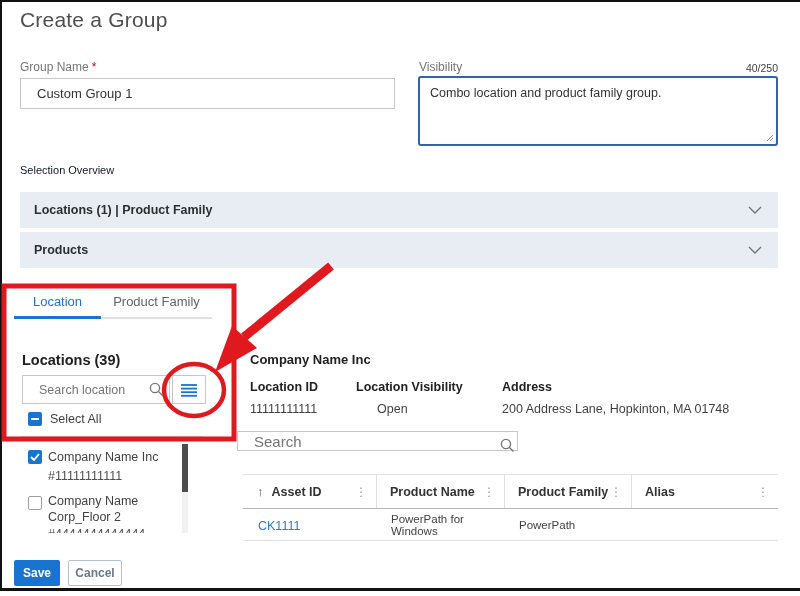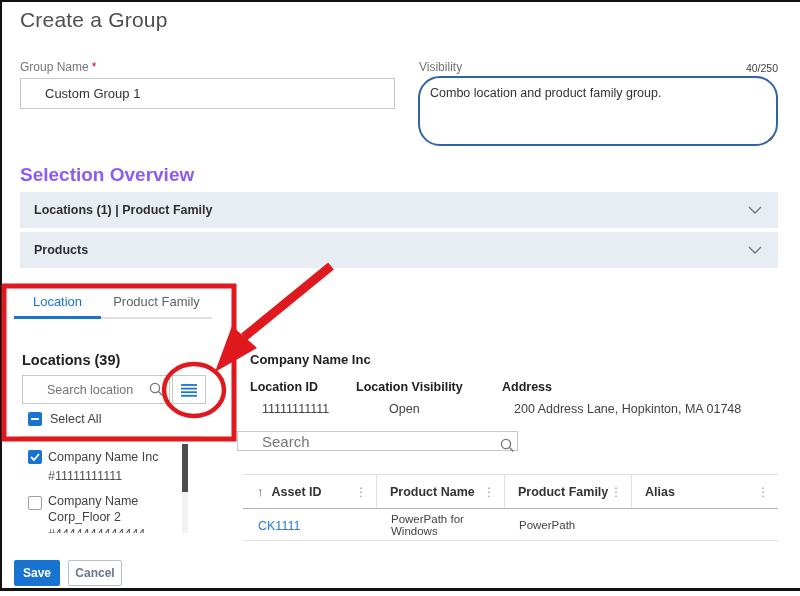--- a/index.html
+++ b/index.html
@@ -9,29 +9,29 @@
 
   .frame-line { position:absolute; background:#111; }
   .abs { position:absolute; }
 
   .page-title { left:20px; top:8px; font-size:21px; color:#4e4e4e; letter-spacing:.2px; }
 
   .field-label { font-size:12px; color:#757575; }
   .req { color:#c00222; margin-left:3px; }
 
   .text-input { border:1px solid #c7c7c7; background:#fff; font-family:"Liberation Sans",sans-serif;
-                font-size:13px; color:#333; padding:0 24px; outline:none; }
+                font-size:13px; color:#333; padding:0 16px; outline:none; }
 
   .char-counter { font-size:10.5px; color:#424242; text-align:right; }
 
   .desc-textarea { border:2px solid #2f65a7; border-radius:3px; background:#fff; resize:none;
                    font-family:"Liberation Sans",sans-serif; font-size:12.5px; color:#333;
                    padding:8px 10px; outline:none; }
 
-  .section-title { font-size:19px; color:#8b5cf6;font-weight:bold; }
+  .section-title { font-size:11px; color:#0f172a; }
 
   .accordion-row { left:20px; width:758px; height:36px; background:#e8edf3; cursor:pointer; }
   .accordion-label { position:absolute; left:14px; top:0; line-height:36px; font-size:12.5px; color:#2e2e2e; font-weight:600; }
   .accordion-chevron { position:absolute; right:16px; top:14px; }
 
   .tab { position:absolute; top:294px; height:24px; text-align:center; font-size:13px; cursor:pointer; }
   .tab-active { color:#1973d0; }
   .tab-inactive { color:#5f6368; }
   .tab-underline-active { left:14px; top:316px; width:87px; height:3px; background:#1973d0; }
   .tab-underline-rest { left:101px; top:317px; width:111px; height:2px; background:#e0e0e0; }
@@ -48,21 +48,21 @@
   .cb-label { font-size:12.5px; color:#424242; }
 
   .list-viewport { left:22px; top:443px; width:170px; height:90px; overflow:hidden; }
   .loc-name { position:absolute; font-size:12.5px; color:#424242; line-height:16px; }
   .loc-id { position:absolute; font-size:12.5px; color:#4f4f4f; }
 
   .scroll-track { left:182px; top:444px; width:6px; height:89px; background:#f1f1f1; }
   .scroll-thumb { left:182px; top:444px; width:6px; height:48px; background:#4d4d4d; }
 
   .detail-label { font-size:12.5px; font-weight:bold; color:#212121; }
-  .detail-value { font-size:12.5px; color:#424242;margin-left:12px; }
+  .detail-value { font-size:12.5px; color:#424242; }
 
   .tbl-header { left:243px; top:474px; width:535px; height:35px; border-top:1px solid #e0e0e0; border-bottom:1px solid #b5b5b5; display:flex; }
   .th-cell { position:relative; height:100%; display:flex; align-items:center; font-size:12.5px; font-weight:bold; color:#333; }
   .th-sep { border-right:1px solid #e0e0e0; }
   .kebab { position:absolute; right:9px; top:50%; transform:translateY(-50%); font-size:12px; color:#7d9ab5; cursor:pointer; font-weight:normal; }
   .sort-arrow { font-size:13px; color:#616161; margin-right:8px; font-weight:normal; }
 
   .link { color:#2b7bd0; font-size:12.5px; cursor:pointer; }
   .cell-text { font-size:11.5px; color:#424242; }
 
@@ -83,21 +83,21 @@
 
   <div class="abs page-title">Create a Group</div>
 
   <div class="abs field-label" style="left:20px;top:60px;">
     <span>Group Name</span><span class="req">*</span>
   </div>
   <input class="abs text-input" style="left: 20px; top: 78px; width: 375px; height: 31px;" value="Custom Group 1">
 
   <div class="abs field-label" style="left:419px;top:60px;">Visibility</div>
   <div class="abs char-counter" style="left:680px;top:62px;width:98px;">40/250</div>
-  <textarea class="abs desc-textarea" style="left: 418px; top: 76px; width: 360px; height: 70px; border-radius: 22px;">Combo location and product family group.</textarea>
+  <textarea class="abs desc-textarea" style="left: 418px; top: 76px; width: 360px; height: 70px;">Combo location and product family group.</textarea>
   <svg class="abs" style="left:766px;top:134px;" width="8" height="8">
     <line x1="1" y1="7" x2="7" y2="1" stroke="#8a8a8a" stroke-width="1"></line>
     <line x1="4" y1="7" x2="7" y2="4" stroke="#8a8a8a" stroke-width="1"></line>
   </svg>
 
   <div class="abs section-title" style="left:20px;top:164px;">Selection Overview</div>
 
   <div class="abs accordion-row" style="top:192px;">
     <span class="accordion-label">Locations (1) | Product Family</span>
     <svg class="accordion-chevron" width="14" height="8">

